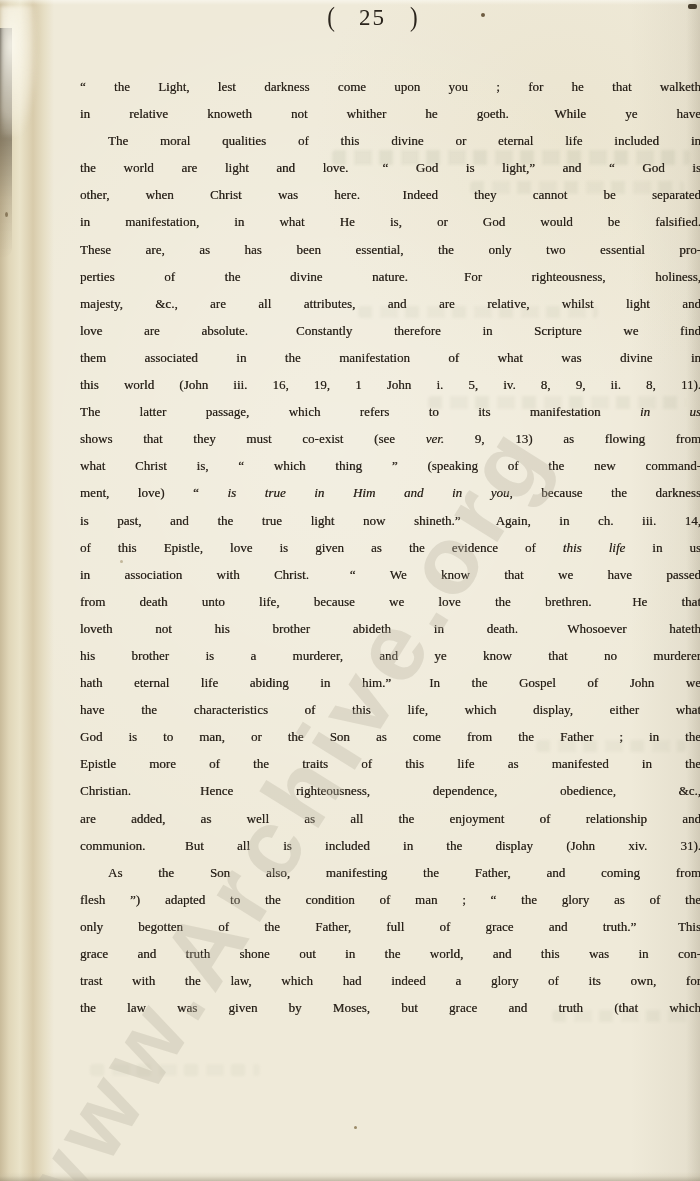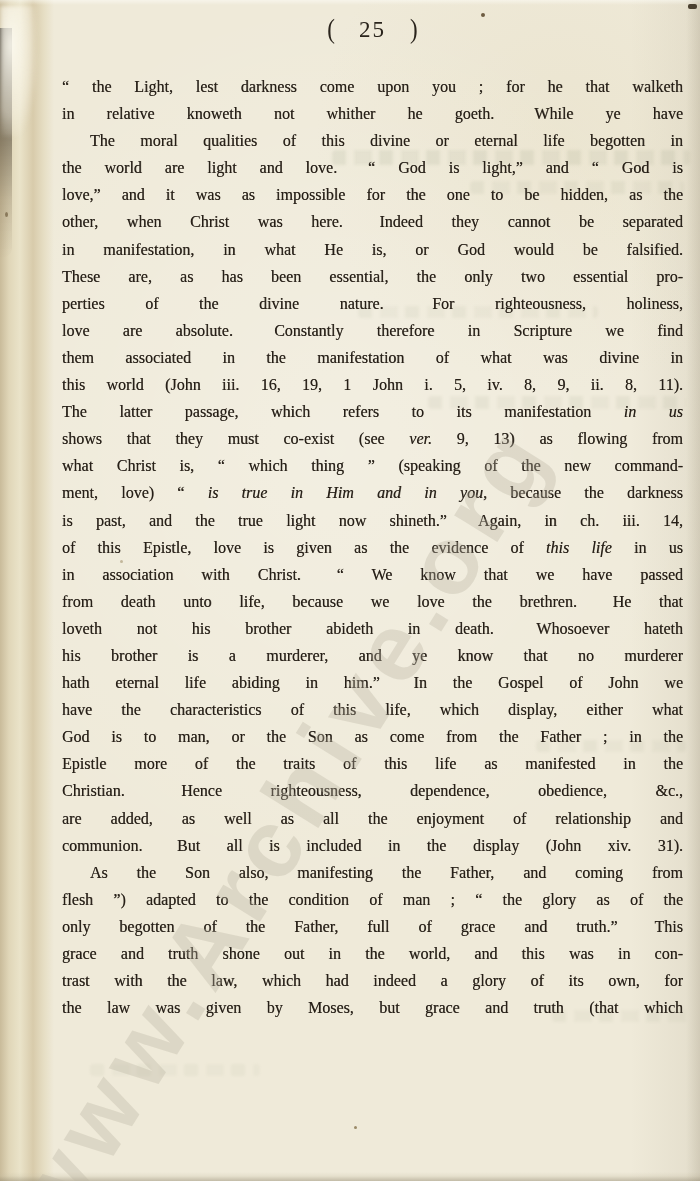--- a/index.html
+++ b/index.html
@@ -47,28 +47,28 @@
 
   
   .speck{position:absolute;border-radius:50%;}
   .s1{left:481px;top:13px;width:4px;height:4px;background:#6d5c42;}
   .s2{left:5px;top:212px;width:3px;height:5px;background:#8a7a5c;}
   .s3{left:688px;top:4px;width:9px;height:5px;background:#4a4030;border-radius:2px;}
   .s4{left:354px;top:1126px;width:3px;height:3px;background:#9a8a68;}
   .s5{left:120px;top:560px;width:3px;height:3px;background:rgba(150,130,90,.5);}
 
   
-  .header{position:absolute;left:62px;top:17px;width:621px;text-align:center;
+  .header{position:absolute;left:62px;top:5px;width:621px;text-align:center;
     font-size:23px;color:#2a241c;}
   .header .paren{display:inline-block;transform:scaleY(1.15);}
   .header .num{display:inline-block;margin:0 24px;letter-spacing:2px;}
 
   
-  .text-block{position:absolute;left:62px;top:73px;width:621px;
-    font-size:16px;line-height:27.1px;color:#261f17;
+  .text-block{position:absolute;left:80px;top:73px;width:621px;
+    font-size:13px;line-height:27.1px;color:#261f17;
     text-shadow:0.3px 0 0 rgba(38,31,23,.65);}
   .line{height:27.1px;overflow:hidden;text-align:justify;text-align-last:justify;word-spacing:.02em;}
   .line.short{text-align-last:left;}
   .line.ind{text-indent:28px;}
   .it{font-style:italic;}
 
   
   .watermark{position:absolute;left:34px;top:1166px;transform-origin:0 50%;
     transform:rotate(-58deg);white-space:nowrap;pointer-events:none;
     font-family:"Liberation Sans","DejaVu Sans",sans-serif;font-weight:700;
@@ -93,27 +93,27 @@
   <div class="ghost g6"></div>
   <div class="ghost g7"></div>
 
   <div class="header">
     <span class="paren">(</span><span class="num">25</span><span class="paren">)</span>
   </div>
 
   <div class="text-block">
       <div class="line"><span>“ the Light, lest darkness come upon you ; for he that walketh</span></div>
       <div class="line"><span>in relative knoweth not whither he goeth.  While ye have</span></div>
-      <div class="line ind"><span>The moral qualities of this divine or eternal life begotten in</span></div>
+      <div class="line ind"><span>The moral qualities of this divine or eternal life included in</span></div>
       <div class="line"><span>the world are light and love.  “ God is light,” and “ God is</span></div>
-      <div class="line"><span>love,” and it was as impossible for the one to be hidden, as the</span></div>
       <div class="line"><span>other, when Christ was here.  Indeed they cannot be separated</span></div>
       <div class="line"><span>in manifestation, in what He is, or God would be falsified.</span></div>
       <div class="line"><span>These are, as has been essential, the only two essential pro-</span></div>
       <div class="line"><span>perties of the divine nature.  For righteousness, holiness,</span></div>
+      <div class="line"><span>majesty, &amp;c., are all attributes, and are relative, whilst light and</span></div>
       <div class="line"><span>love are absolute.  Constantly therefore in Scripture we find</span></div>
       <div class="line"><span>them associated in the manifestation of what was divine in</span></div>
       <div class="line"><span>this world (John iii. 16, 19, 1 John i. 5, iv. 8, 9, ii. 8, 11).</span></div>
       <div class="line"><span>The latter passage, which refers to its manifestation </span><span class="it">in us</span></div>
       <div class="line"><span>shows that they must co-exist (see </span><span class="it">ver.</span><span> 9, 13) as flowing from</span></div>
       <div class="line"><span>what Christ is, “ which thing ” (speaking of the new command-</span></div>
       <div class="line"><span>ment, love) “ </span><span class="it">is true in Him and in you,</span><span> because the darkness</span></div>
       <div class="line"><span>is past, and the true light now shineth.”  Again, in ch. iii. 14,</span></div>
       <div class="line"><span>of this Epistle, love is given as the evidence of </span><span class="it">this life</span><span> in us</span></div>
       <div class="line"><span>in association with Christ.  “ We know that we have passed</span></div>

